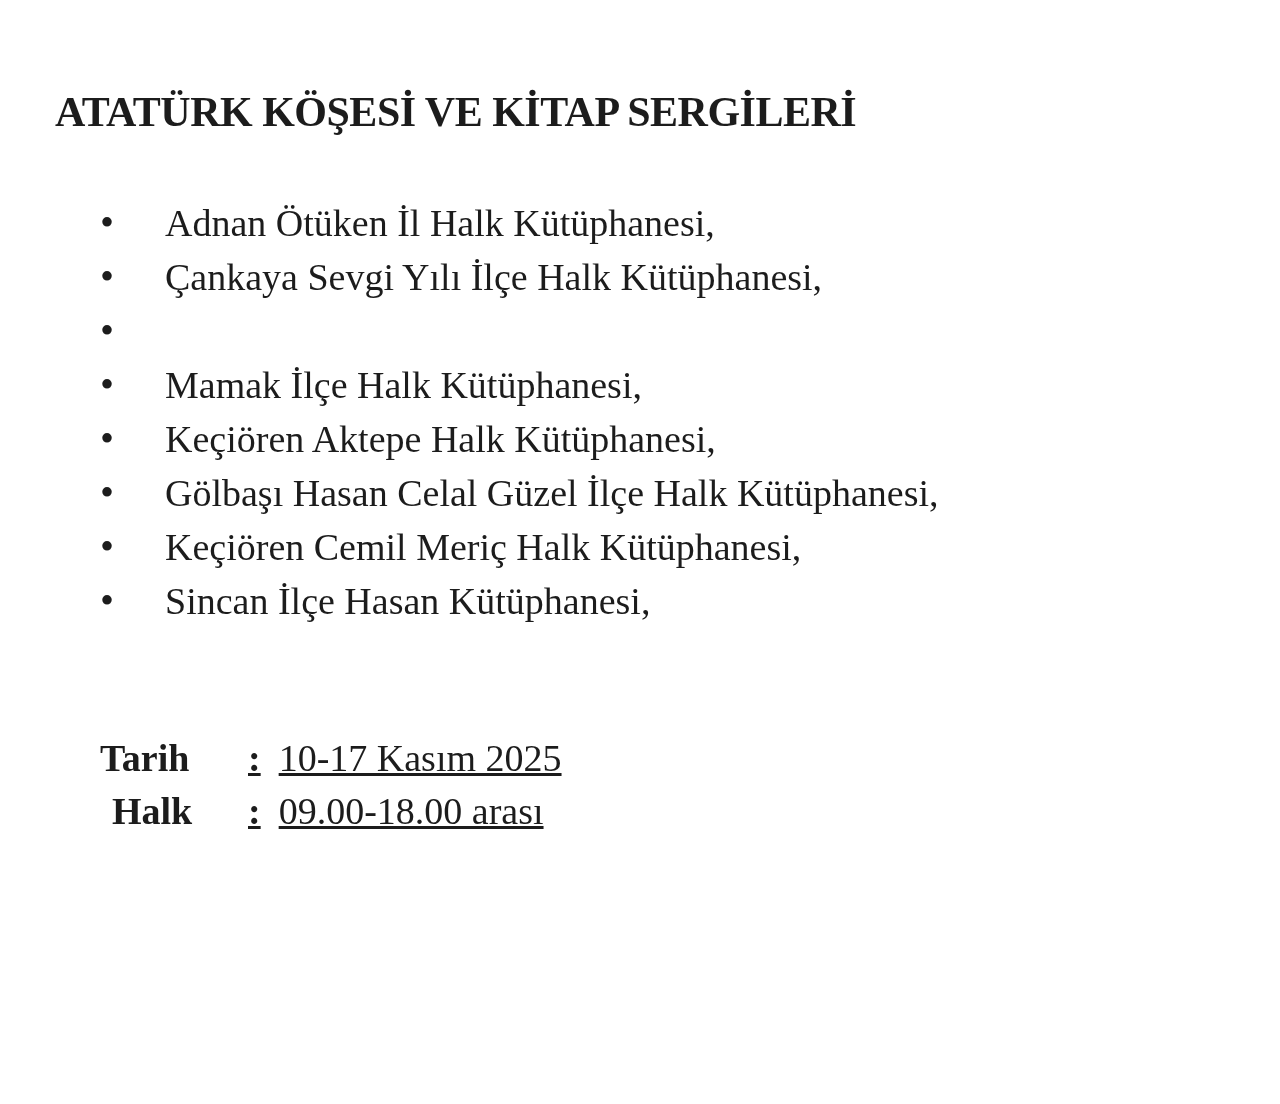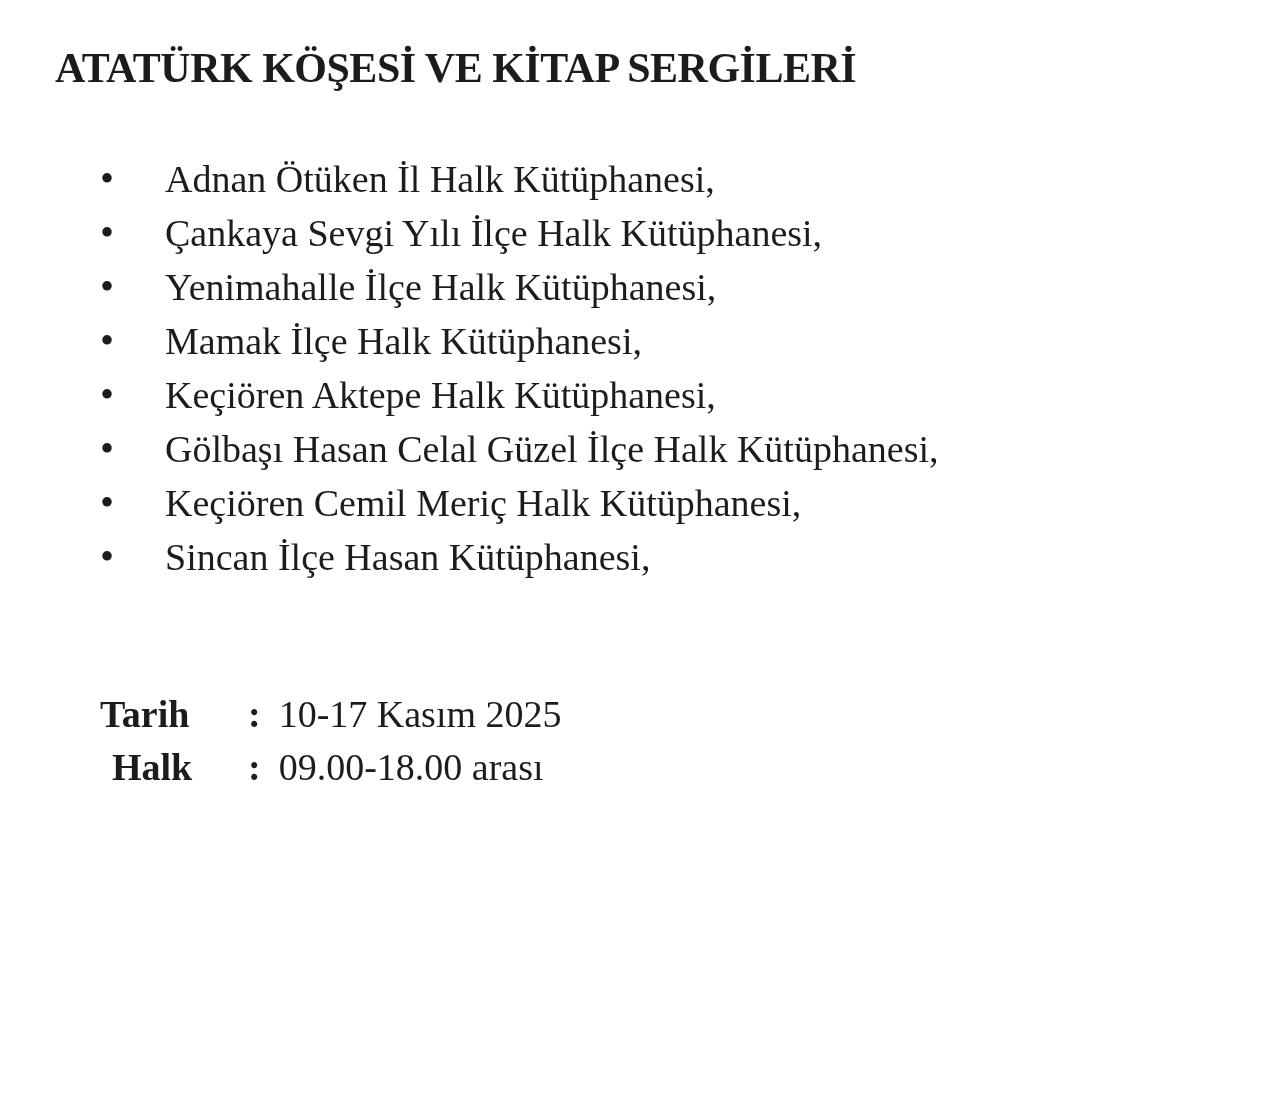--- a/index.html
+++ b/index.html
@@ -12,21 +12,21 @@
     width: 1280px;
     height: 1104px;
     overflow: hidden;
     font-family: "Liberation Serif", "DejaVu Serif", serif;
     color: #1c1c1c;
   }
   .page {
     box-sizing: border-box;
     width: 1280px;
     height: 992px;
-    padding: 44px 40px 0 55px;
+    padding: 88px 40px 0 55px;
     
     filter: blur(0.4px);
   }
   .doc-title {
     margin: 0;
     font-size: 42px;
     line-height: 1.15;
     font-weight: bold;
     letter-spacing: -0.5px;
     white-space: nowrap;
@@ -45,20 +45,21 @@
   }
   .bullet {
     flex: none;
     width: 65px;
     font-size: 40px;
   }
   .details {
     margin: 104px 0 0 45px;
     font-size: 38px;
     line-height: 53px;
+    text-decoration: underline;
   }
   .detail-row {
     white-space: nowrap;
   }
   .detail-label {
     display: inline-block;
     width: 148px;
     font-weight: bold;
   }
   .detail-row:nth-child(2) .detail-label {
@@ -83,21 +84,20 @@
     <li>
       <span class="bullet">•</span>
       <span class="item-text">Adnan Ötüken İl Halk Kütüphanesi,</span>
     </li>
     <li>
       <span class="bullet">•</span>
       <span class="item-text">Çankaya Sevgi Yılı İlçe Halk Kütüphanesi,</span>
     </li>
     <li>
       <span class="bullet">•</span>
-      <span class="item-text">Yenimahalle İlçe Halk Kütüphanesi,</span>
     </li>
     <li>
       <span class="bullet">•</span>
       <span class="item-text">Mamak İlçe Halk Kütüphanesi,</span>
     </li>
     <li>
       <span class="bullet">•</span>
       <span class="item-text">Keçiören Aktepe Halk Kütüphanesi,</span>
     </li>
     <li>

